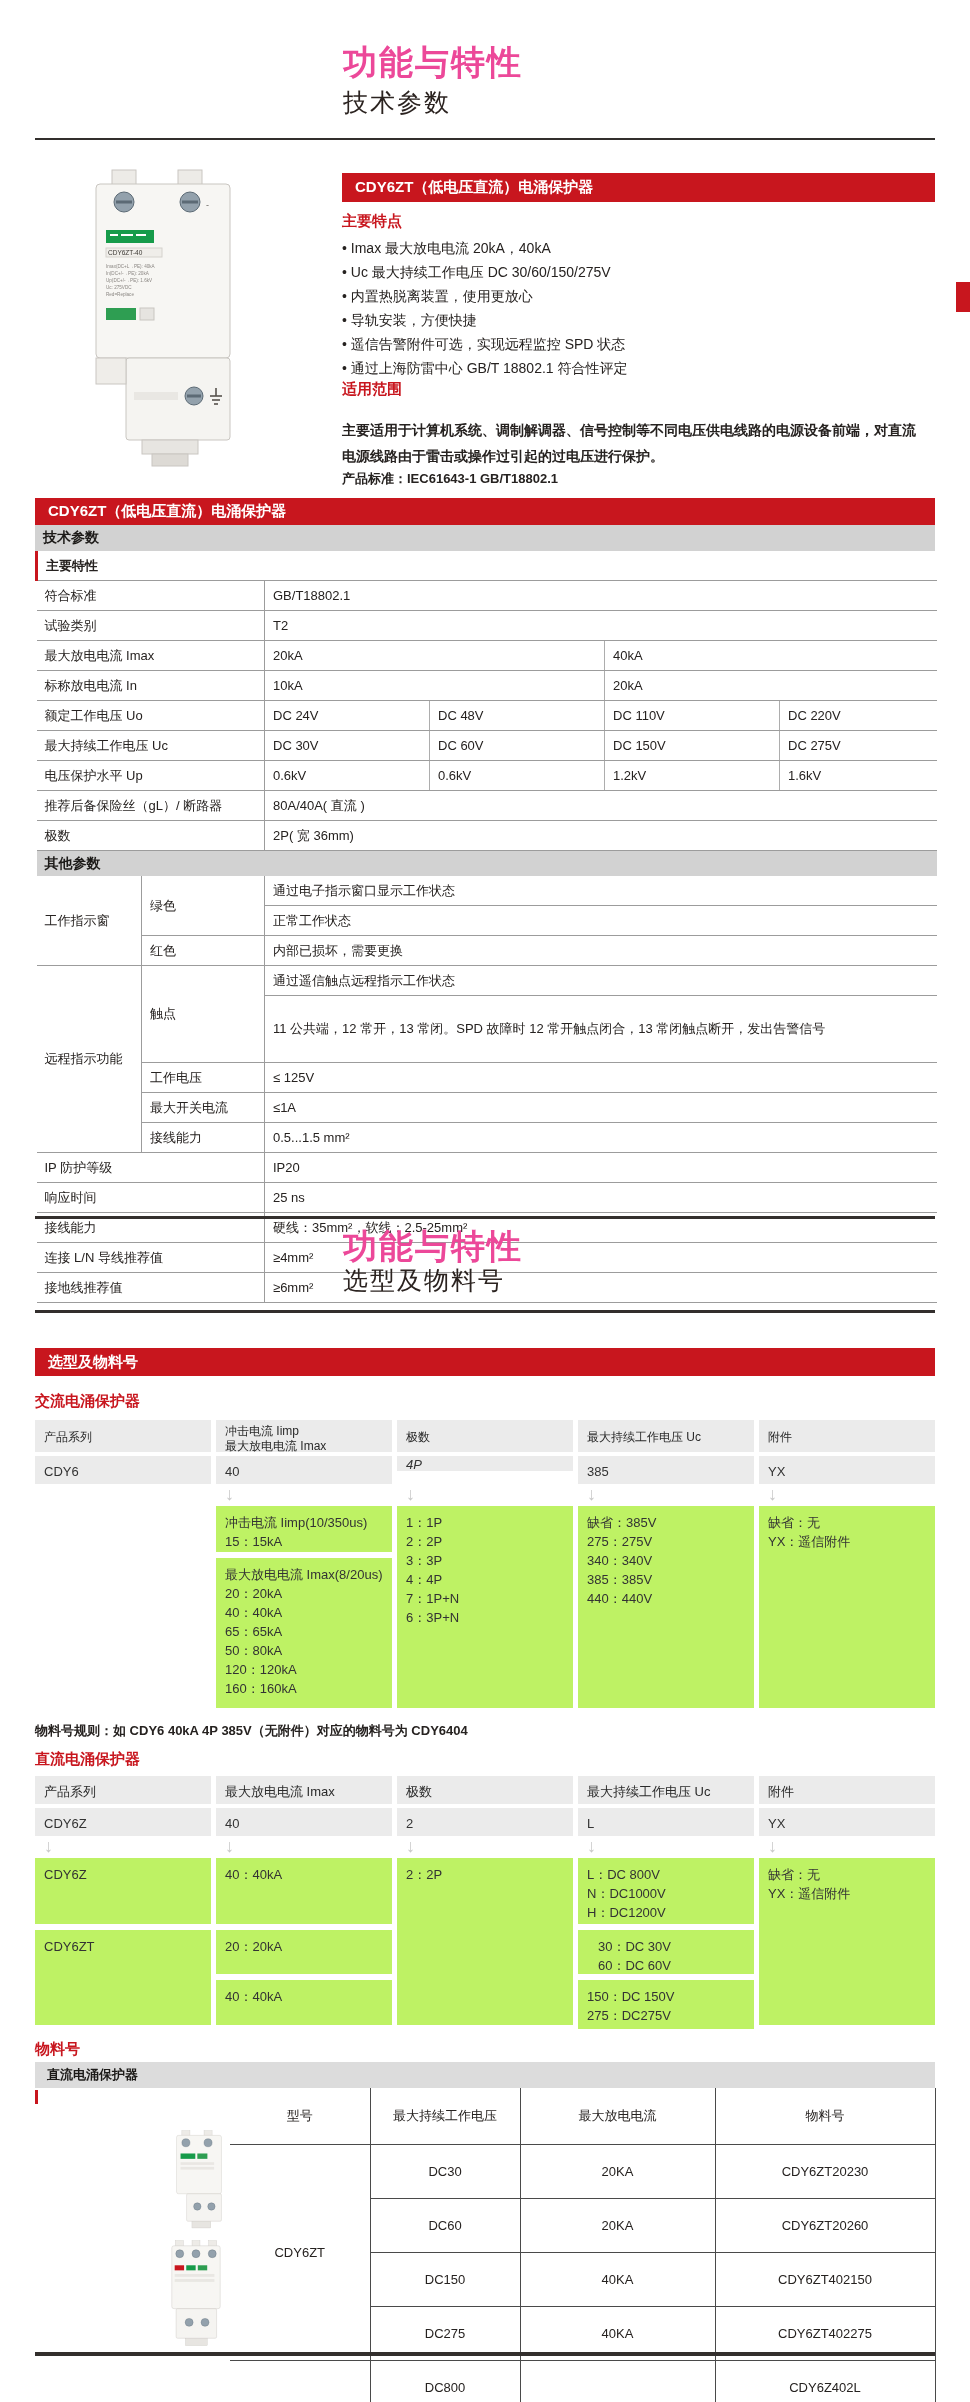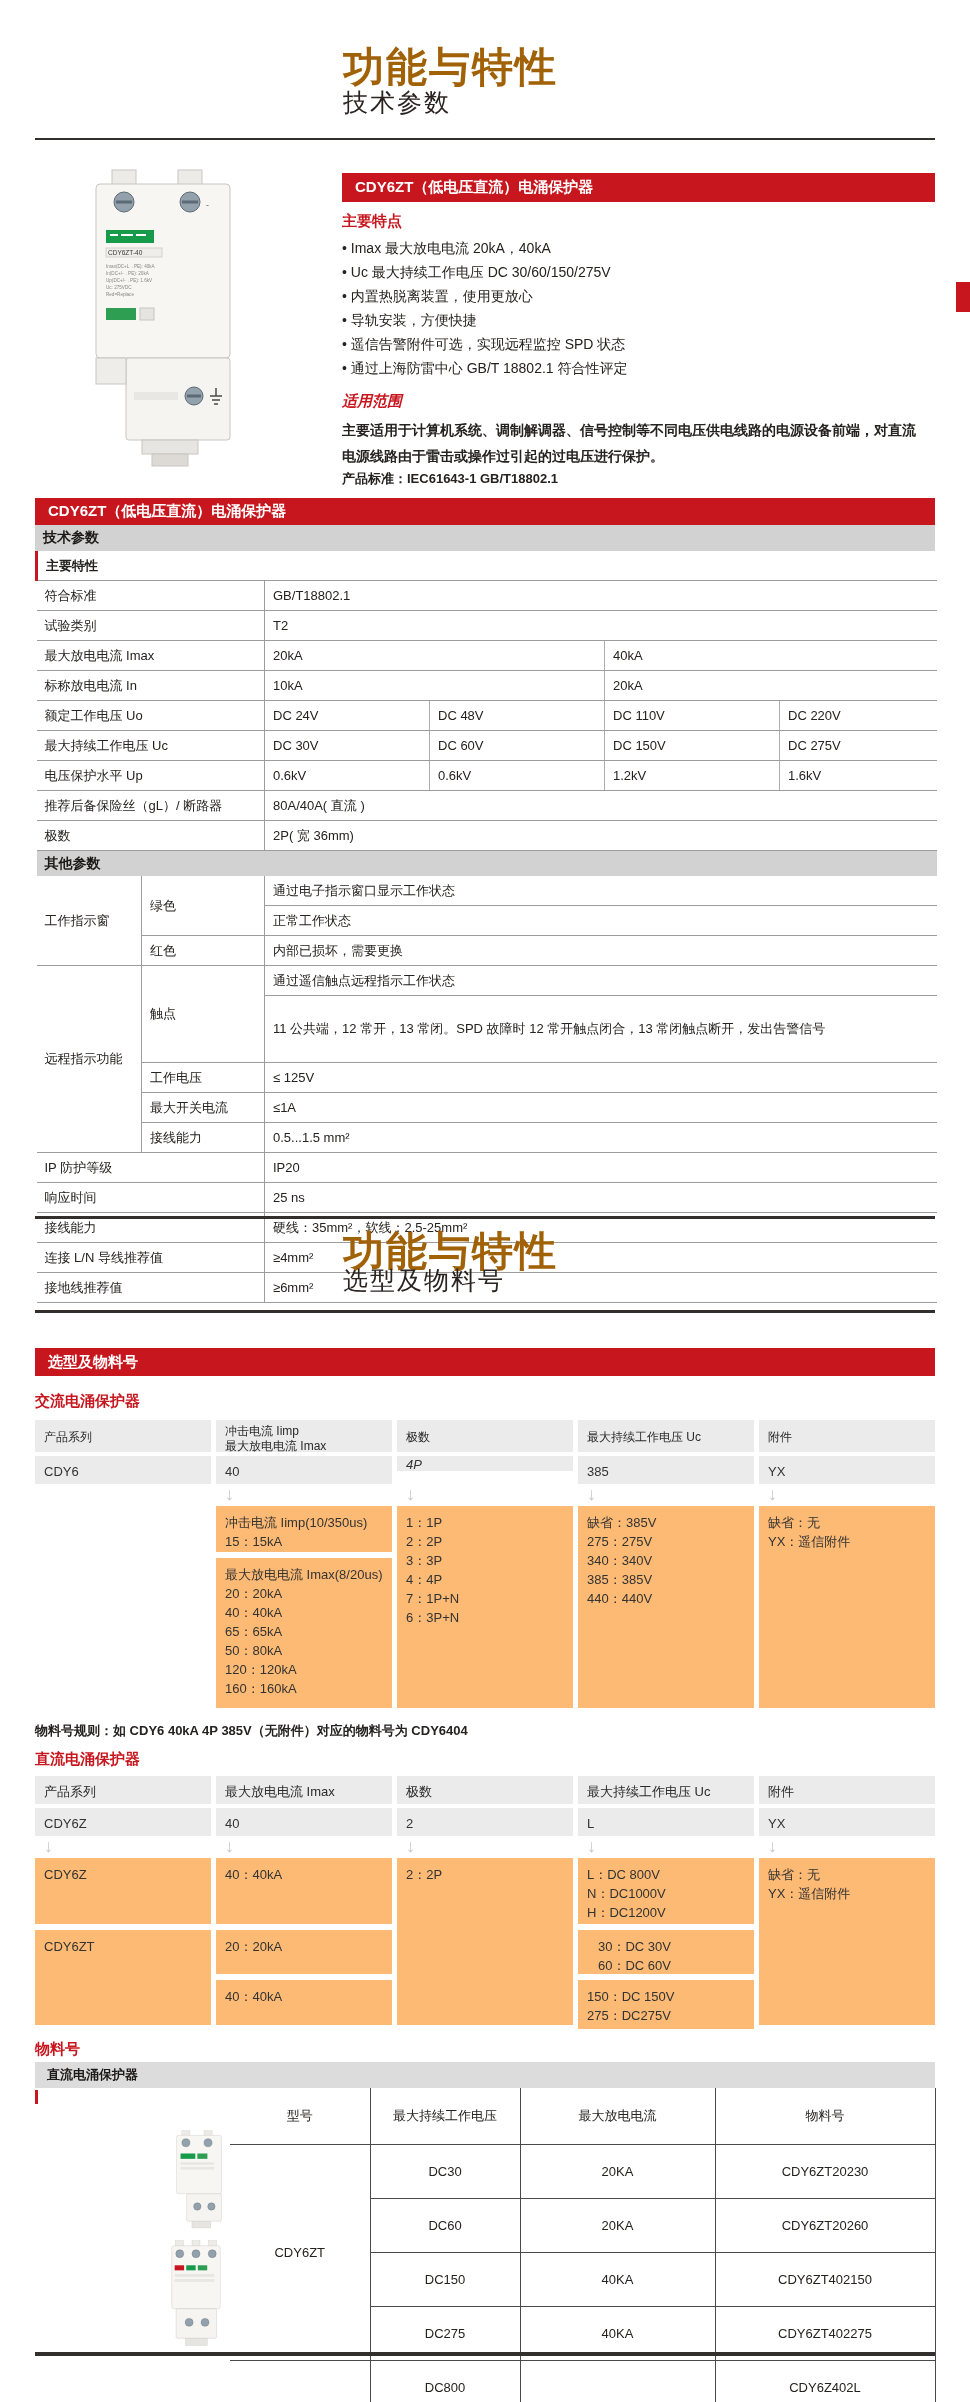--- a/index.html
+++ b/index.html
@@ -1,21 +1,21 @@
 <!DOCTYPE html>
 <html><head>
 <meta charset="utf-8">
 <style>
   html,body{margin:0;padding:0;background:#ffffff;}
   .page{position:relative;width:970px;height:2402px;background:#fff;overflow:hidden;
         font-family:"Liberation Sans","DejaVu Sans",sans-serif;color:#262220;}
   .abs{position:absolute;}
 
   
-  .h-big{font-size:41px;font-weight:bold;letter-spacing:2px;color:#a16207;}
+  .h-big{font-size:34px;font-weight:bold;letter-spacing:2px;color:#ec4899;}
   .h-sub{font-size:25px;font-weight:normal;letter-spacing:2px;color:#2b2320;}
   .rule-thin{background:#332f2d;height:2px;}
   .rule-mid{background:#332f2d;height:3px;}
   .rule-thick{background:#332f2d;height:4px;}
 
   
   .red-band{background:#C8161E;color:#fff;font-weight:bold;font-size:15px;
             display:flex;align-items:center;padding-left:13px;box-sizing:border-box;}
   .red-head{color:#C8161E;font-weight:bold;font-size:15px;}
   .feat-list{list-style:none;margin:0;padding:0;font-size:14px;line-height:24px;}
@@ -40,21 +40,21 @@
   .sel-head{color:#C8161E;font-weight:bold;font-size:15px;}
   .selgrid{width:900px;}
   .selrow{display:flex;column-gap:5px;}
   .selcell{width:176px;box-sizing:border-box;background:#EBEBEB;
            padding:4px 4px 2px 9px;font-size:13px;color:#333;}
   .selcell.hd{font-size:12px;line-height:15px;color:#2a2a2a;}
   .arrowrow{display:flex;column-gap:5px;height:22px;}
   .arrowrow .ac{width:176px;padding-left:9px;box-sizing:border-box;}
   .dn-arrow{color:#c8c8c8;font-size:18px;line-height:20px;}
   .optcol{width:176px;display:flex;flex-direction:column;row-gap:6px;box-sizing:border-box;}
-  .optblk{background:#fdba74;padding:7px 4px 4px 9px;font-size:13px;line-height:19px;
+  .optblk{background:#bef264;padding:7px 4px 4px 9px;font-size:13px;line-height:19px;
           color:#333;box-sizing:border-box;}
   .grow{flex:1;}
   .note-line{font-size:13px;font-weight:600;color:#262220;}
 
   
   .mat-band{background:#DCDCDC;color:#1c1a18;font-weight:bold;font-size:13px;
             display:flex;align-items:center;padding-left:12px;box-sizing:border-box;}
   table.mat{border-collapse:collapse;width:705px;table-layout:fixed;font-size:13px;}
   table.mat td{border:1px solid #4a4a4a;text-align:center;height:29px;padding:12px 4px;}
   table.mat tr.hd td{border-top:none;height:32px;}
@@ -114,21 +114,21 @@
   <div class="abs red-band" style="left:342px;top:173px;width:593px;height:29px;">CDY6ZT（低电压直流）电涌保护器</div>
   <div class="abs red-head" style="left:342px;top:212px;">主要特点</div>
   <ul class="abs feat-list" style="left:342px;top:236px;">
     <li>Imax 最大放电电流 20kA，40kA</li>
     <li>Uc 最大持续工作电压 DC 30/60/150/275V</li>
     <li>内置热脱离装置，使用更放心</li>
     <li>导轨安装，方便快捷</li>
     <li>遥信告警附件可选，实现远程监控 SPD 状态</li>
     <li>通过上海防雷中心 GB/T 18802.1 符合性评定</li>
   </ul>
-  <div class="abs red-head" style="left:342px;top:392px;font-style:italic;">适用范围</div>
+  <div class="abs red-head" style="left:342px;top:380px;">适用范围</div>
   <div class="abs scope-p" style="left:342px;top:417px;">主要适用于计算机系统、调制解调器、信号控制等不同电压供电线路的电源设备前端，对直流电源线路由于雷击或操作过引起的过电压进行保护。</div>
   <div class="abs std-line" style="left:342px;top:470px;">产品标准：IEC61643-1 GB/T18802.1</div>
   <div class="abs edge-tab" style="left:956px;top:282px;width:14px;height:30px;"></div>
 
   <div class="abs red-band" style="left:35px;top:498px;width:900px;height:27px;">CDY6ZT（低电压直流）电涌保护器</div>
   <div class="abs band-gray" style="left:35px;top:525px;width:900px;height:26px;">技术参数</div>
   <table class="tech abs" style="left:35px;top:551px;">
     <colgroup>
         <col style="width:105px">
         <col style="width:123px">

